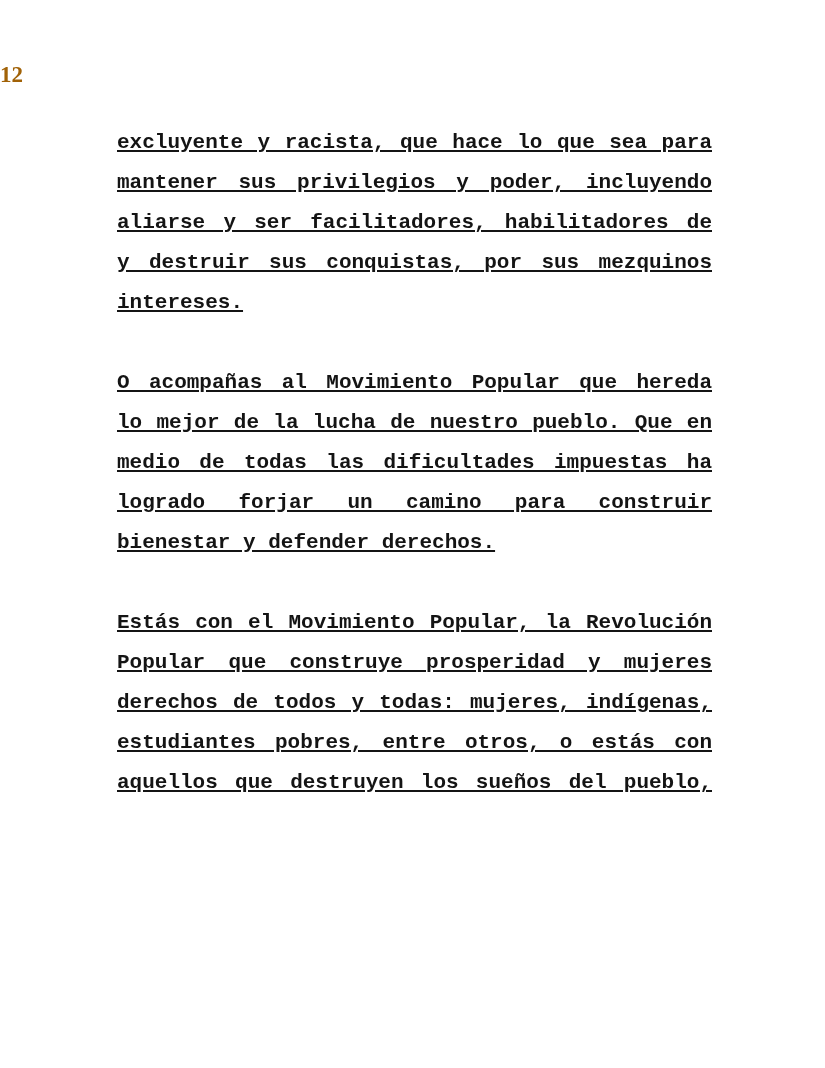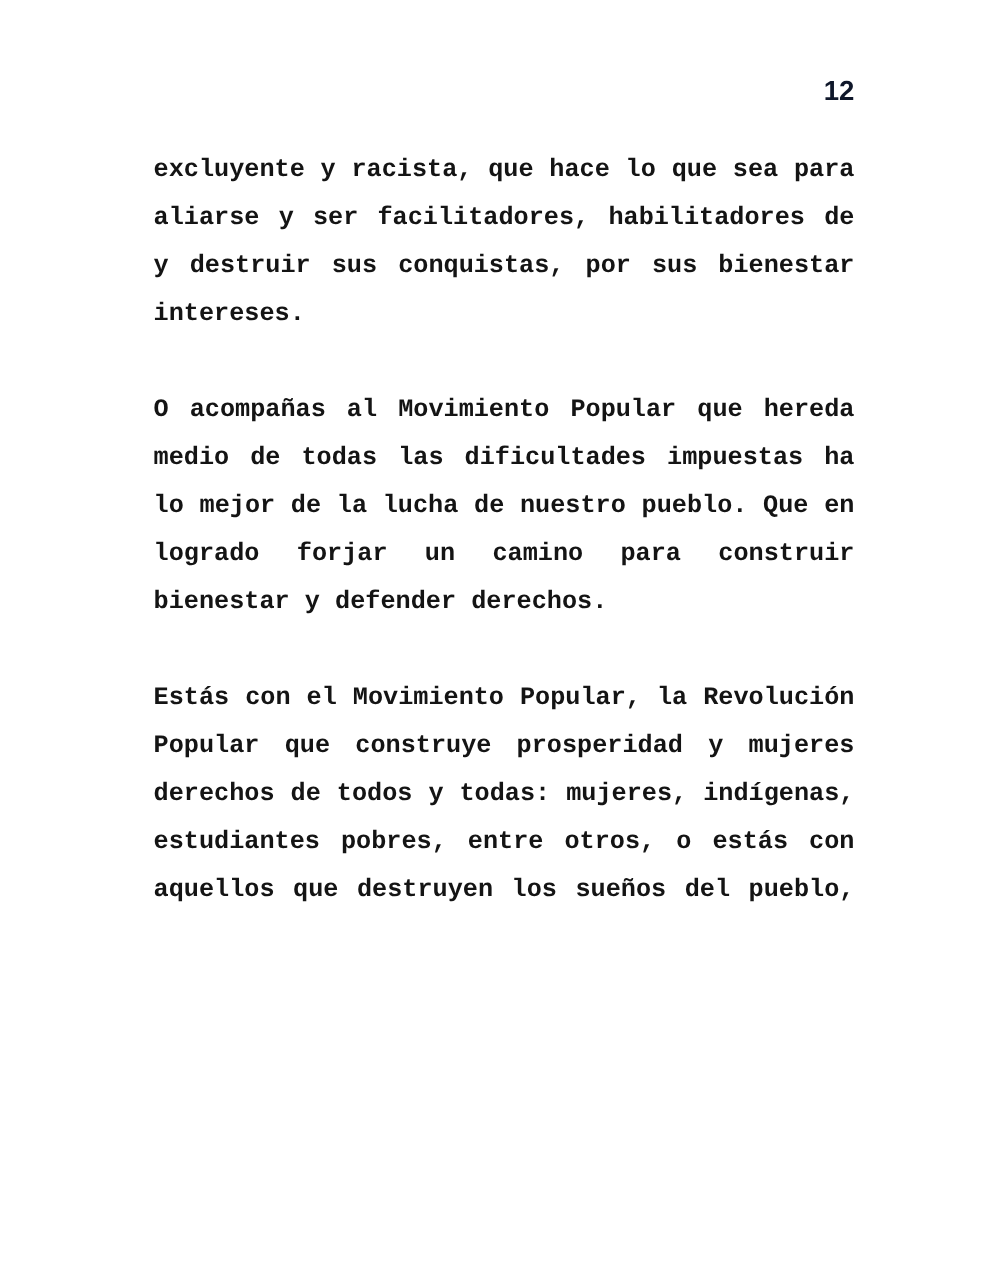--- a/index.html
+++ b/index.html
@@ -15,35 +15,35 @@
     overflow: hidden;
     font-family: "Liberation Mono", monospace;
     font-weight: 700;
     color: #141414;
   }
   .page-number {
     position: absolute;
     top: 62px;
     left: 0;
     right: 113px;
-    text-align: right;
-    font-family: Liberation Sans, sans-serif;
+    font-family: Liberation Serif, serif;
     font-size: 23px;
     font-weight: 700;
-    color: #0f172a;
+    color: #a16207;
   }
   .doc-body {
     position: absolute;
     left: 115px;
     top: 123px;
     width: 597px;
     font-size: 21px;
   }
   .paragraph {
-    margin: 0 0 40px 13px;
+    margin: 0 0 40px 2px;
+    text-decoration: underline;
   }
   .text-line {
     height: 40px;
     line-height: 40px;
     text-align: justify;
     text-align-last: justify;
     letter-spacing: 0;
   }
   .text-line.final {
     text-align: right;
@@ -54,29 +54,30 @@
 <body>
 
 <div class="page">
 
   <div class="page-number">12</div>
 
   <div class="doc-body">
 
     <div class="paragraph">
       <div class="text-line">excluyente y racista, que hace lo que sea para</div>
+      <div class="text-line">mantener sus privilegios y poder, incluyendo</div>
       <div class="text-line">aliarse y ser facilitadores, habilitadores de</div>
-      <div class="text-line">y destruir sus conquistas, por sus bienestar</div>
+      <div class="text-line">y destruir sus conquistas, por sus mezquinos</div>
       <div class="text-line final">intereses.</div>
     </div>
 
     <div class="paragraph">
       <div class="text-line">O acompañas al Movimiento Popular que hereda</div>
+      <div class="text-line">lo mejor de la lucha de nuestro pueblo. Que en</div>
       <div class="text-line">medio de todas las dificultades impuestas ha</div>
-      <div class="text-line">lo mejor de la lucha de nuestro pueblo. Que en</div>
       <div class="text-line">logrado forjar un camino para construir</div>
       <div class="text-line final">bienestar y defender derechos.</div>
     </div>
 
     <div class="paragraph">
       <div class="text-line">Estás con el Movimiento Popular, la Revolución</div>
       <div class="text-line">Popular que construye prosperidad y mujeres</div>
       <div class="text-line">derechos de todos y todas: mujeres, indígenas,</div>
       <div class="text-line">estudiantes pobres, entre otros, o estás con</div>
       <div class="text-line">aquellos que destruyen los sueños del pueblo,</div>

